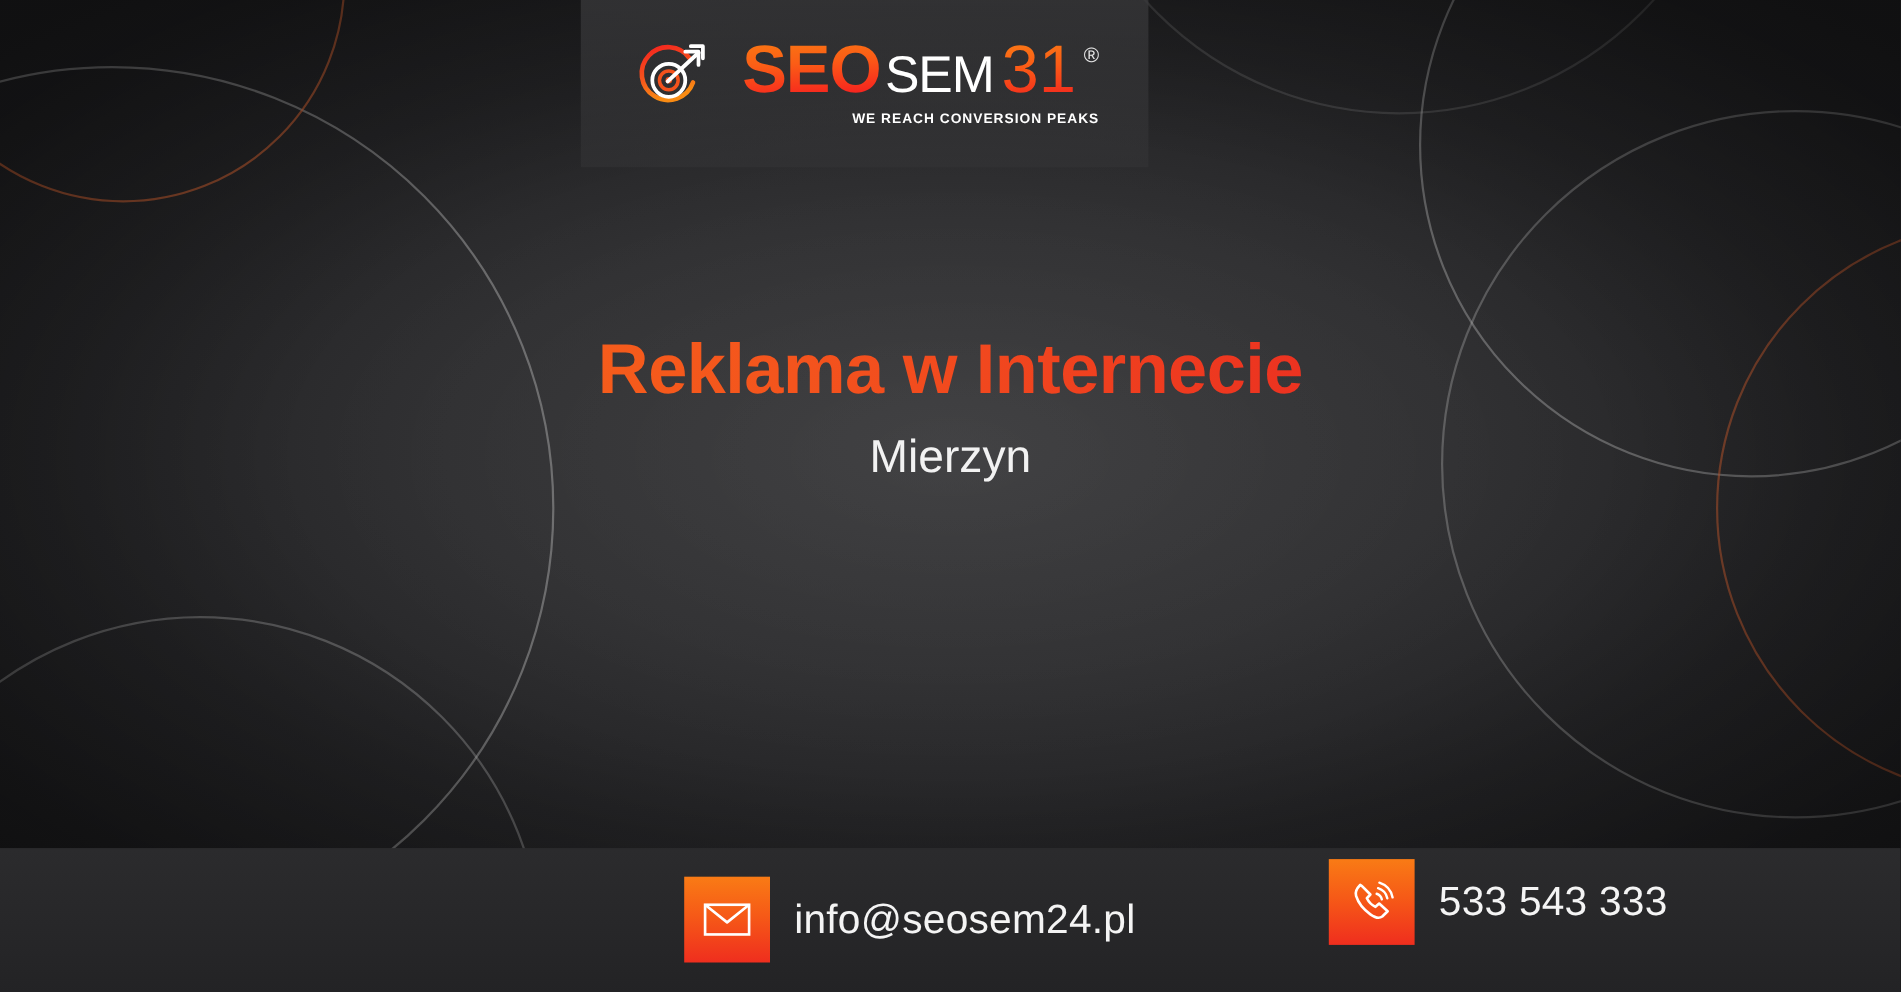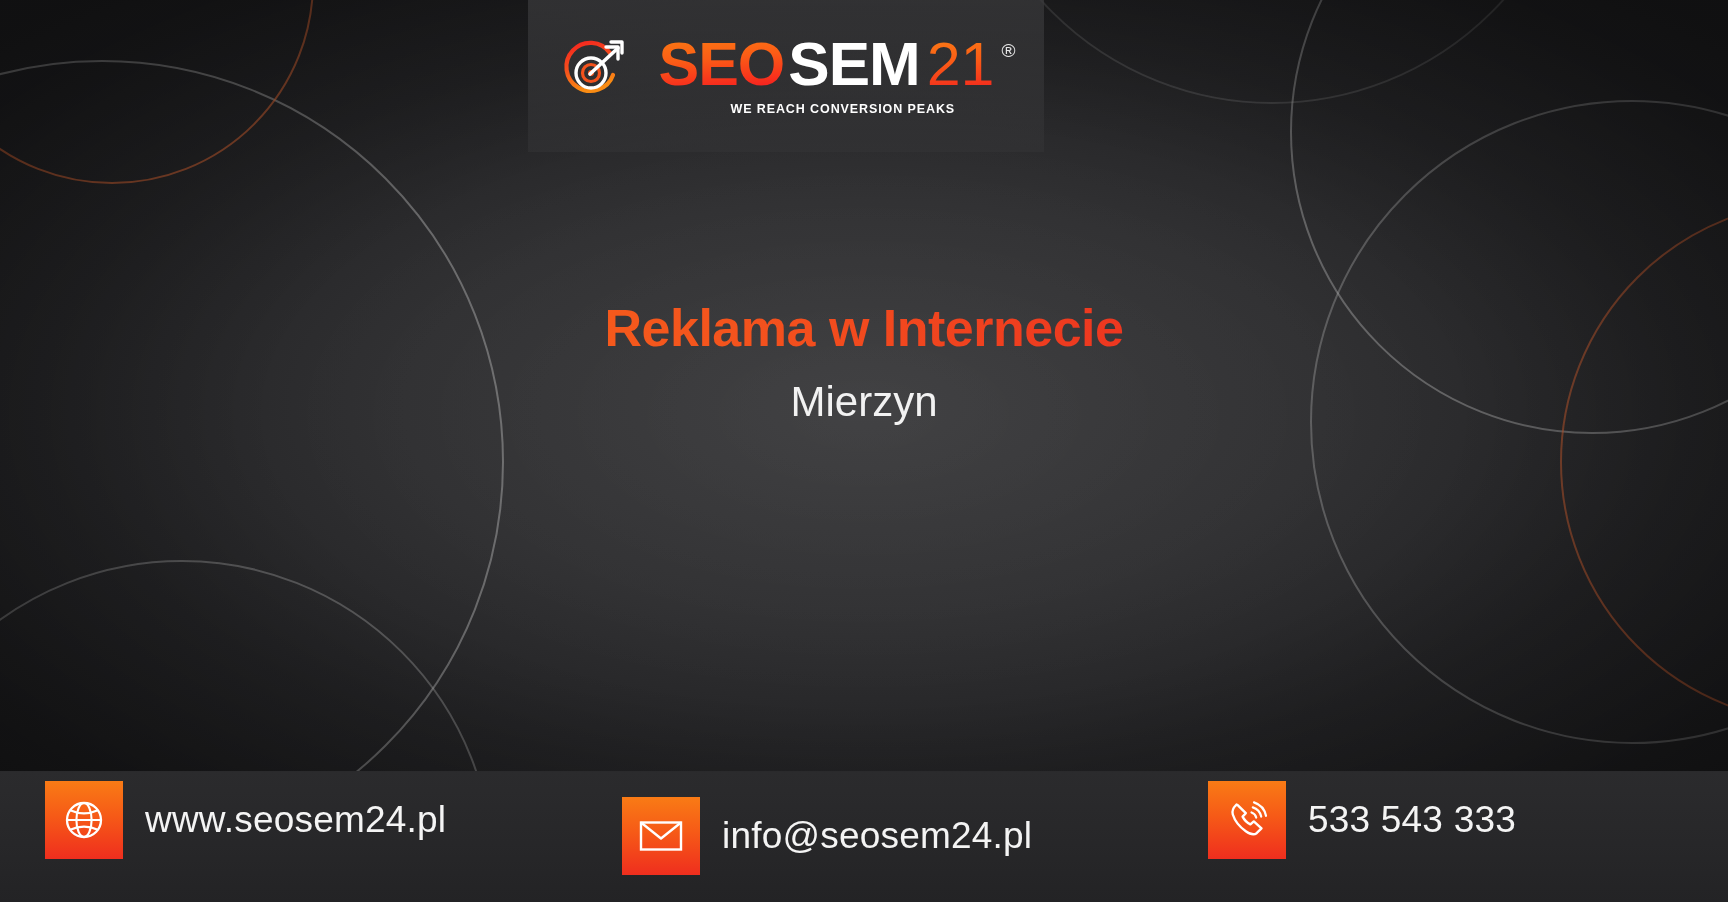--- a/index.html
+++ b/index.html
@@ -77,22 +77,22 @@
   .word-seo {
     font-size: 61px;
     font-weight: 700;
     letter-spacing: -1px;
     background: linear-gradient(175deg, #f97d12 0%, #fb5d16 40%, #f6231f 85%);
     -webkit-background-clip: text;
     background-clip: text;
     color: transparent;
   }
   .word-sem {
-    font-size: 62px;
-    font-weight: 700;
+    font-size: 47px;
+    font-weight: 400;
     letter-spacing: -1px;
     color: #ffffff;
     margin-left: 4px;
   }
   .word-24 {
     font-size: 61px;
     font-weight: 400;
     letter-spacing: 0px;
     margin-left: 7px;
     background: linear-gradient(175deg, #f98015 0%, #fb5b16 45%, #f2291e 90%);
@@ -106,35 +106,35 @@
     margin-left: 7px;
     align-self: flex-start;
     margin-top: 8px;
   }
   .logo-tagline {
     color: #ffffff;
     font-size: 12.5px;
     font-weight: 600;
     letter-spacing: 0.9px;
     margin-top: 7px;
-    margin-left: 72px;
+    margin-left: 100px;
     white-space: nowrap;
   }
 
   
   .hero {
     position: absolute;
     left: 0;
     right: 0;
     top: 300px;
     text-align: center;
   }
   .hero-title {
     margin: 0;
-    font-size: 52px;
+    font-size: 64px;
     font-weight: 700;
     letter-spacing: -0.5px;
     line-height: 1.1;
     background: linear-gradient(100deg, #f97316 0%, #f4541d 42%, #ea2a21 75%, #e02420 100%);
     -webkit-background-clip: text;
     background-clip: text;
     color: transparent;
   }
   .hero-subtitle {
     margin: 22px 0 0 0;
@@ -230,49 +230,37 @@
 
           <path d="M50 10 L62 10 L62 22" fill="none" stroke="#ffffff" stroke-width="3.4" stroke-linecap="round" stroke-linejoin="round"></path>
           <path d="M55 5 L66 5 L66 16" fill="none" stroke="#ffffff" stroke-width="3.4" stroke-linecap="round" stroke-linejoin="round"></path>
         </svg>
       </span>
 
       <span class="logo-text">
         <span class="logo-wordmark">
           <span class="word-seo">SEO</span>
           <span class="word-sem">SEM</span>
-          <span class="word-24">21</span>
+          <span class="word-24">31</span>
           <span class="word-reg">®</span>
         </span>
         <span class="logo-tagline">WE REACH CONVERSION PEAKS</span>
       </span>
 
     </div>
   </div>
 
   <div class="hero">
     <h1 class="hero-title">Reklama w Internecie</h1>
     <p class="hero-subtitle">Mierzyn</p>
   </div>
 
   <div class="footer">
     <div class="footer-items">
 
-      <div class="footer-item item-web">
-        <span class="icon-box">
-          <svg width="46" height="46" viewBox="0 0 46 46" aria-hidden="true">
-            <circle cx="23" cy="23" r="17" fill="none" stroke="#fff" stroke-width="2.3"></circle>
-            <ellipse cx="23" cy="23" rx="7.6" ry="17" fill="none" stroke="#fff" stroke-width="2.1"></ellipse>
-            <line x1="6" y1="23" x2="40" y2="23" stroke="#fff" stroke-width="2.1"></line>
-            <path d="M9.2 13.2 Q23 19.6 36.8 13.2" fill="none" stroke="#fff" stroke-width="2.1"></path>
-            <path d="M9.2 32.8 Q23 26.4 36.8 32.8" fill="none" stroke="#fff" stroke-width="2.1"></path>
-          </svg>
-        </span>
-        <span class="contact-text">www.seosem24.pl</span>
-      </div>
 
       <div class="footer-item item-mail">
         <span class="icon-box">
           <svg width="46" height="40" viewBox="0 0 46 40" aria-hidden="true">
             <rect x="3" y="6.5" width="40" height="27" fill="none" stroke="#fff" stroke-width="2.4"></rect>
             <path d="M3 6.5 L23 22.5 L43 6.5" fill="none" stroke="#fff" stroke-width="2.4" stroke-linejoin="round"></path>
           </svg>
         </span>
         <span class="contact-text">info@seosem24.pl</span>
       </div>

